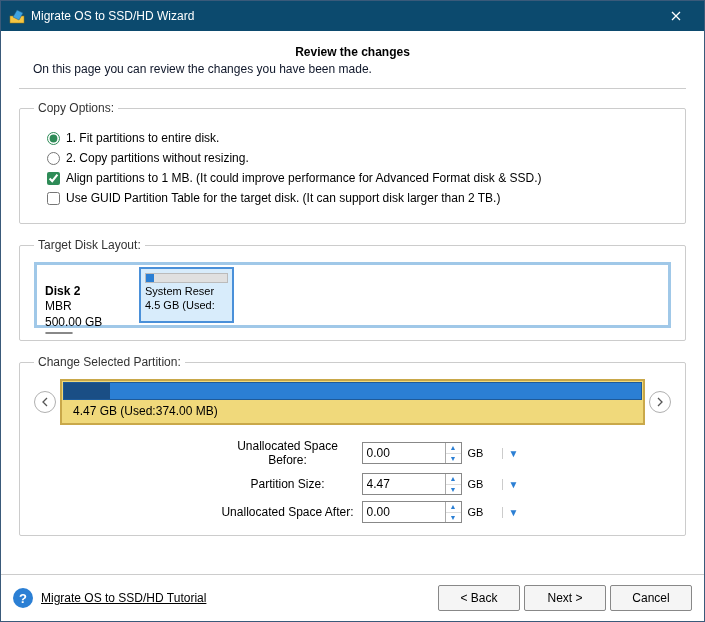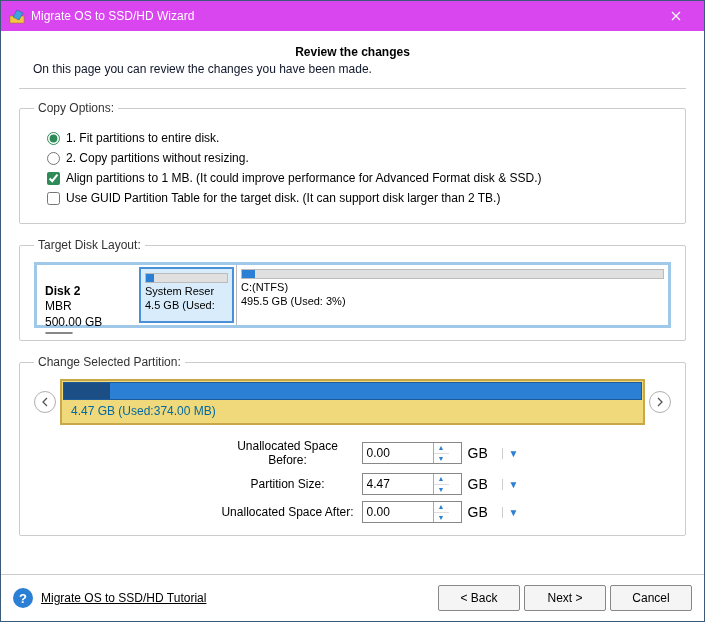--- a/index.html
+++ b/index.html
@@ -13,21 +13,21 @@
   }
   .window {
     width: 705px;
     height: 622px;
     background: #fff;
     border: 1px solid #3a5a7a;
     display: flex;
     flex-direction: column;
   }
   .titlebar {
-    background: #d946ef;
+    background: #0c4a6e;
     color: #fff;
     height: 30px;
     display: flex;
     align-items: center;
     padding: 0 8px;
     font-size: 12px;
   }
   .titlebar .app-icon {
     width: 16px; height: 16px;
     margin-right: 6px;
@@ -146,59 +146,58 @@
     background: #2b7fd4;
     position: relative;
     border: 1px solid #1e5a99;
   }
   .sel-part-bar .used {
     position:absolute; left:0; top:0; bottom:0;
     width: 8%;
     background: #1a4e85;
   }
   .sel-part-text {
-    font-size: 12px; color: #0369a1;
-    padding: 4px 0;
-    margin-left: 8px;
+    font-size: 12px; color: #000000;
+    padding: 4px 10px;
   }
   .size-grid {
     margin-top: 14px;
     display: grid;
     grid-template-columns: 180px 100px 28px 28px;
     row-gap: 6px;
     column-gap: 6px;
     justify-content: center;
     align-items: center;
   }
   .size-grid .lbl { text-align: center; padding-left: 44px; }
   .spin-wrap {
     display:flex;
     border: 1px solid #888;
     height: 22px;
     background:#fff;
   }
   .spin-wrap input {
     border:none; outline:none;
-    width: 70px;
+    width: 82px;
     padding: 0 4px;
     font-size:12px;
   }
   .spin-btns {
     display:flex; flex-direction:column;
     border-left:1px solid #aaa;
     width: 16px;
   }
   .spin-btns div {
     flex:1; font-size:7px; color:#2b7fd4;
     display:flex; align-items:center; justify-content:center;
     cursor:pointer;
     border-bottom:1px solid #ddd;
   }
   .spin-btns div:last-child{border-bottom:none;}
-  .unit { font-size:14px; }
+  .unit { font-size:11px; }
   .unit-dd {
     color:#2b7fd4; cursor:pointer; font-size:10px;
     border-left:1px solid #ccc; padding-left:6px;
   }
 
   .footer {
     border-top: 1px solid #ccc;
     padding: 10px 12px;
     display:flex;
     align-items:center;
@@ -281,27 +280,20 @@
           </div>
           <div class="disk-icon"></div>
         </div>
         <div class="partition part1 sel">
           <div class="bar">
               <div class="used" style="width:10%"></div>
             </div>
           <div class="label">System Reser</div>
           <div class="label">4.5 GB (Used:</div>
         </div>
-        <div class="partition part2">
-          <div class="bar">
-              <div class="used" style="width:3%"></div>
-            </div>
-          <div class="label">C:(NTFS)</div>
-          <div class="label">495.5 GB (Used: 3%)</div>
-        </div>
       </div>
     </fieldset>
 
     <fieldset>
       <legend>Change Selected Partition:</legend>
       <div class="change-row">
         <div class="arrow-btn">
           <svg width="8" height="10" viewBox="0 0 8 10">
               <path d="M6 1 L2 5 L6 9" fill="none" stroke="#555" stroke-width="1.3"></path>
             </svg>

